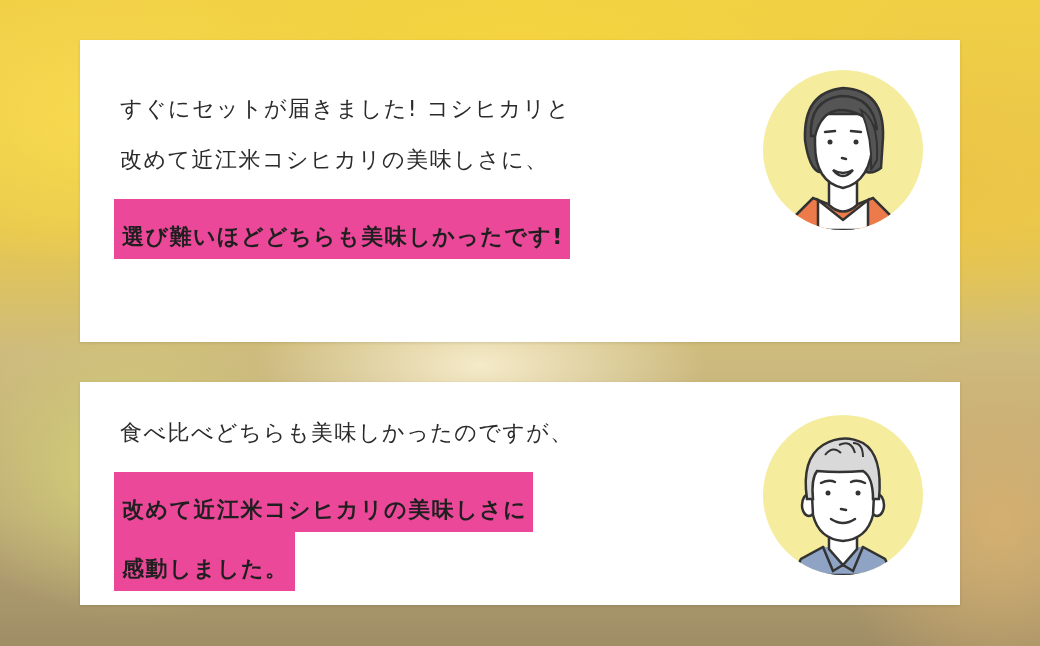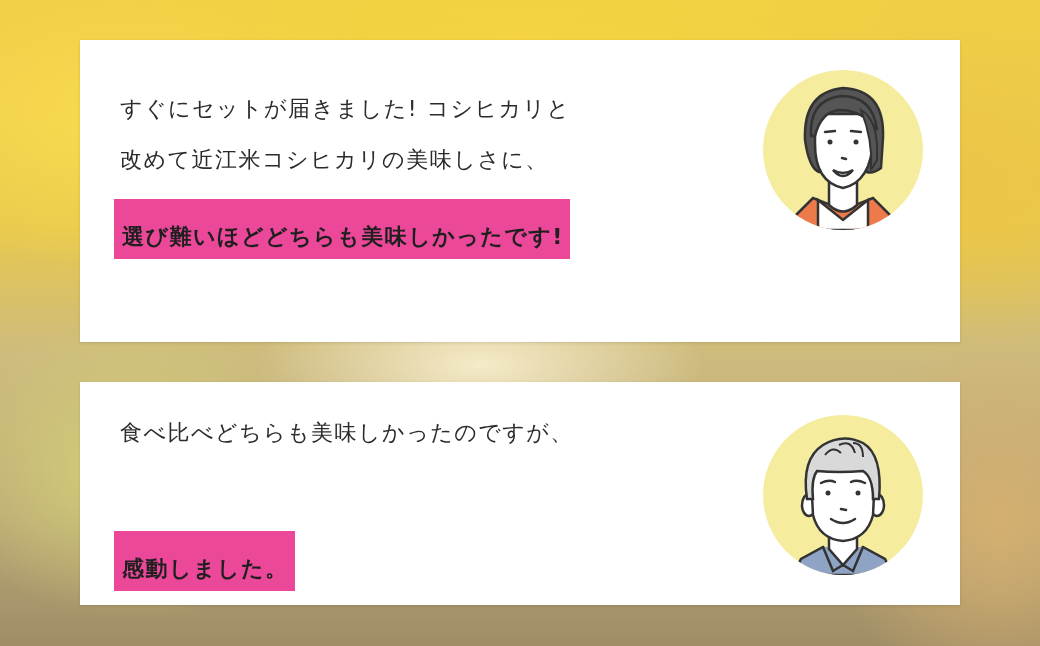--- a/index.html
+++ b/index.html
@@ -72,20 +72,21 @@
 
       <path d="M79 88 L83 89" stroke="#333" stroke-width="2.5" stroke-linecap="round"></path>
 
       <path d="M70 100 Q80 106 90 100 Q80 112 70 100 Z" fill="#fff" stroke="#333" stroke-width="2.5"></path>
     </svg>
   </div>
 </div>
 
 <div class="card" id="card2">
   <div class="line" style="top:29px;">食べ比べどちらも美味しかったのですが、</div>
+  <div class="line hl" style="top:90px;">改めて近江米コシヒカリの美味しさに</div>
   <div class="line hl" style="top:149px;">感動しました。</div>
 
   <div class="avatar">
     <svg viewBox="0 0 160 160" xmlns="http://www.w3.org/2000/svg">
 
       <path d="M30 160 L38 144 L60 132 L80 150 L100 132 L122 144 L130 160 Z" fill="#8fa3c4" stroke="#333" stroke-width="2.5"></path>
       <path d="M60 132 L70 156 L80 150 L90 156 L100 132" fill="#8fa3c4" stroke="#333" stroke-width="2.5"></path>
 
       <path d="M66 112 L66 134 L80 150 L94 134 L94 112 Z" fill="#fff" stroke="#333" stroke-width="2.5"></path>
 

